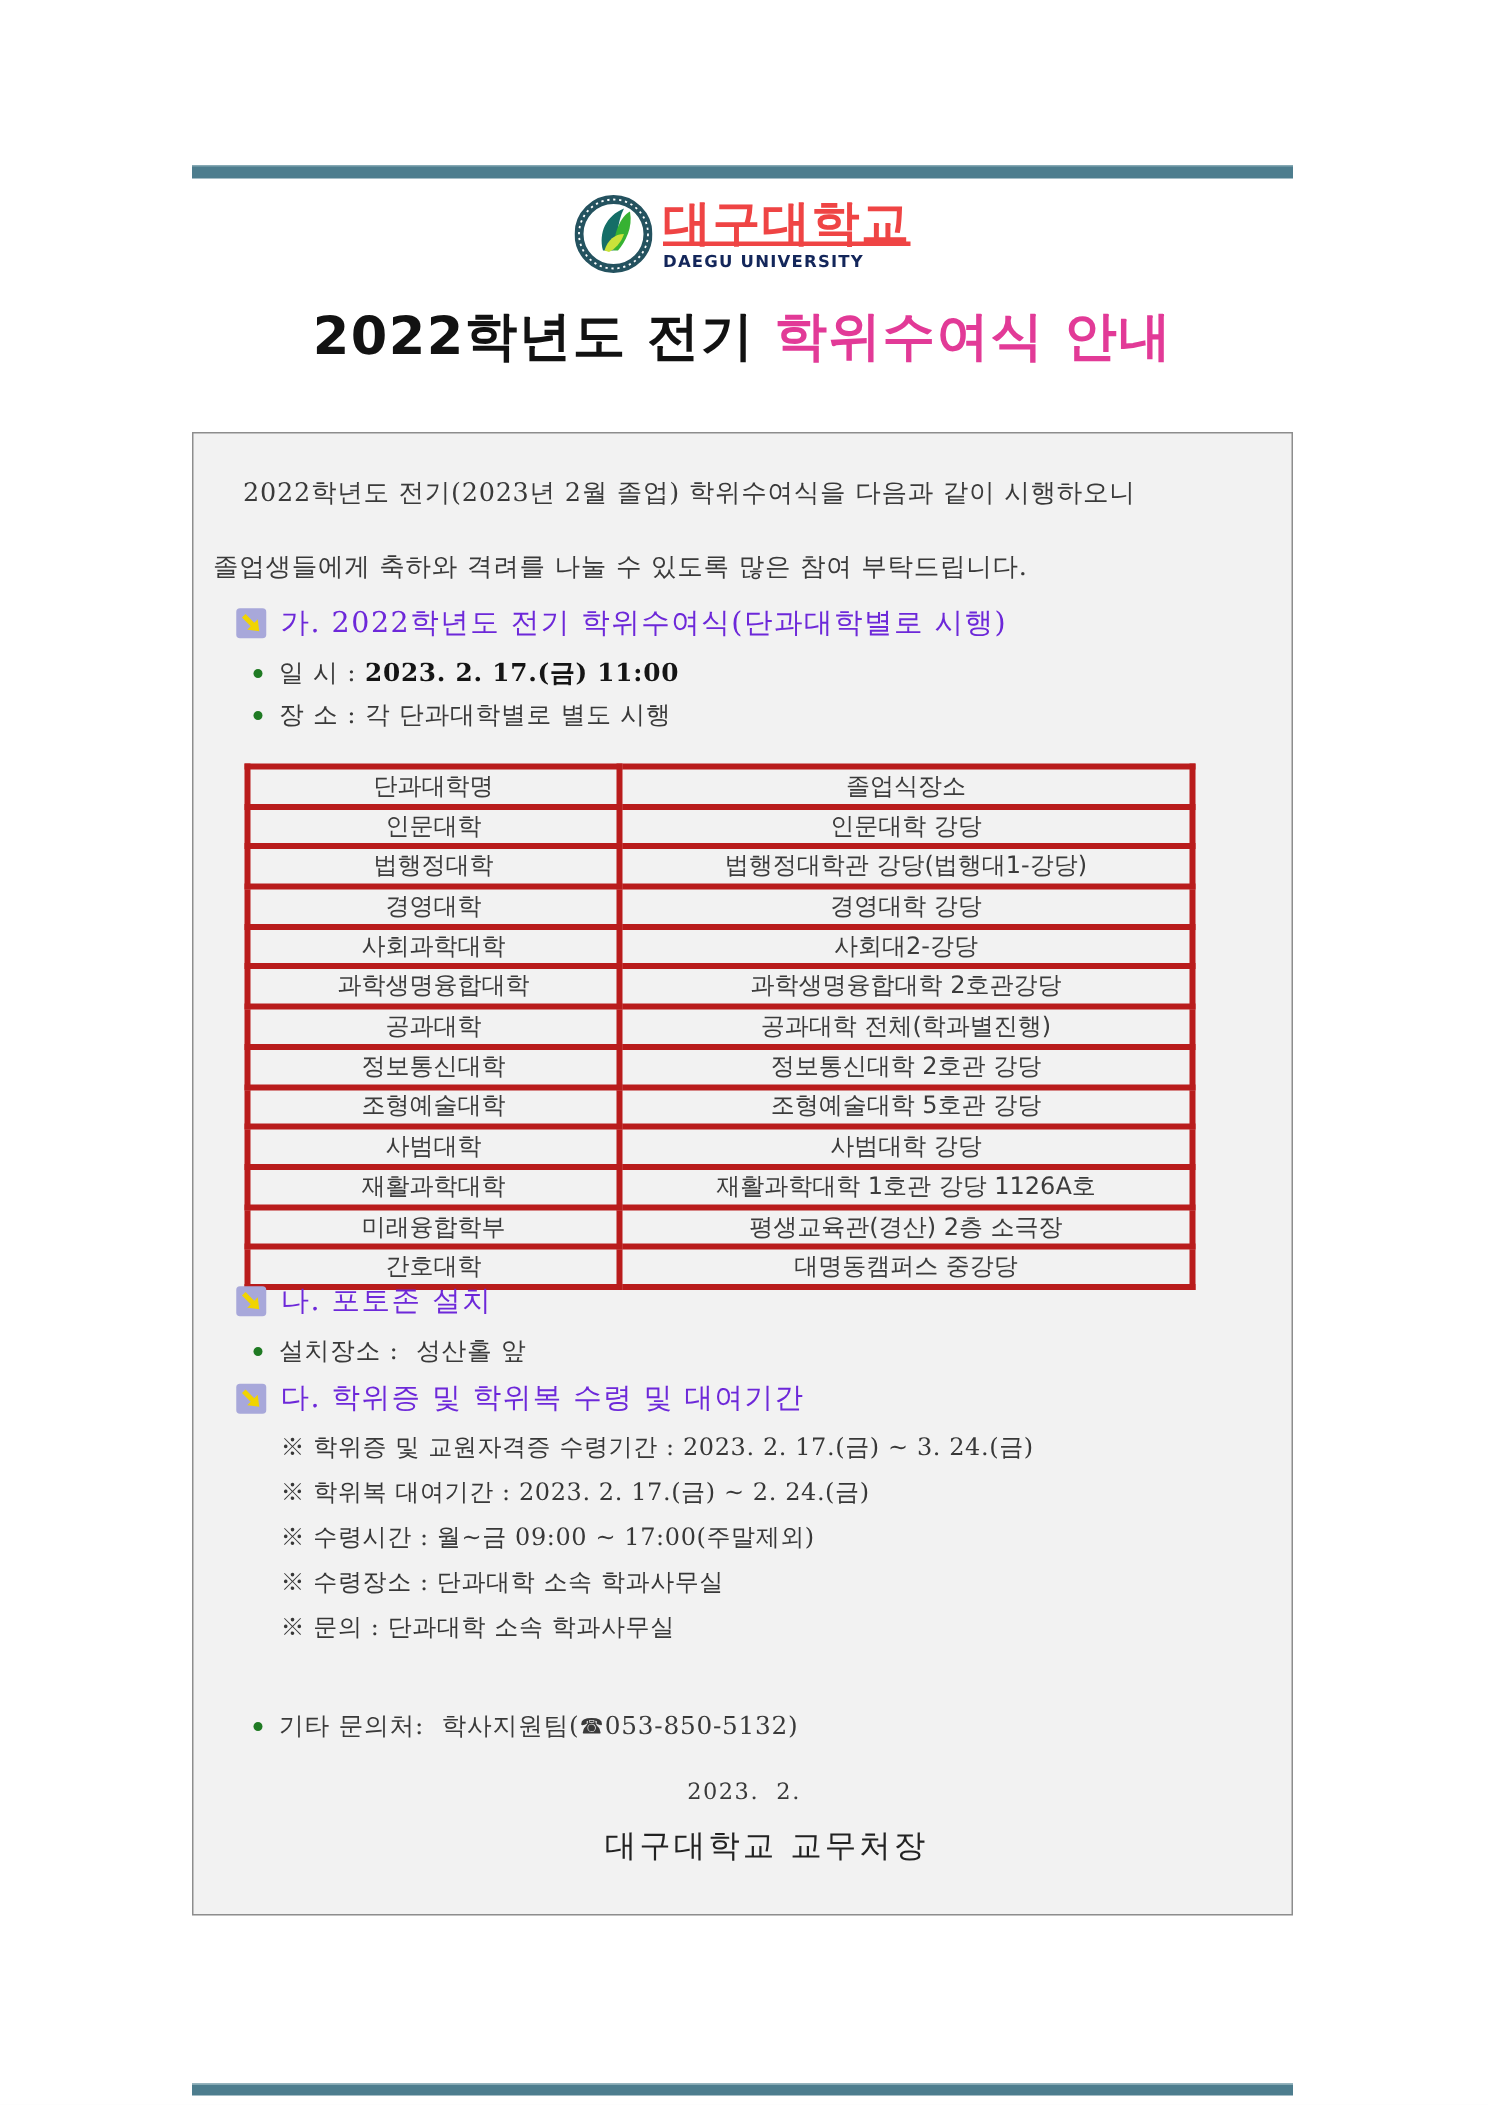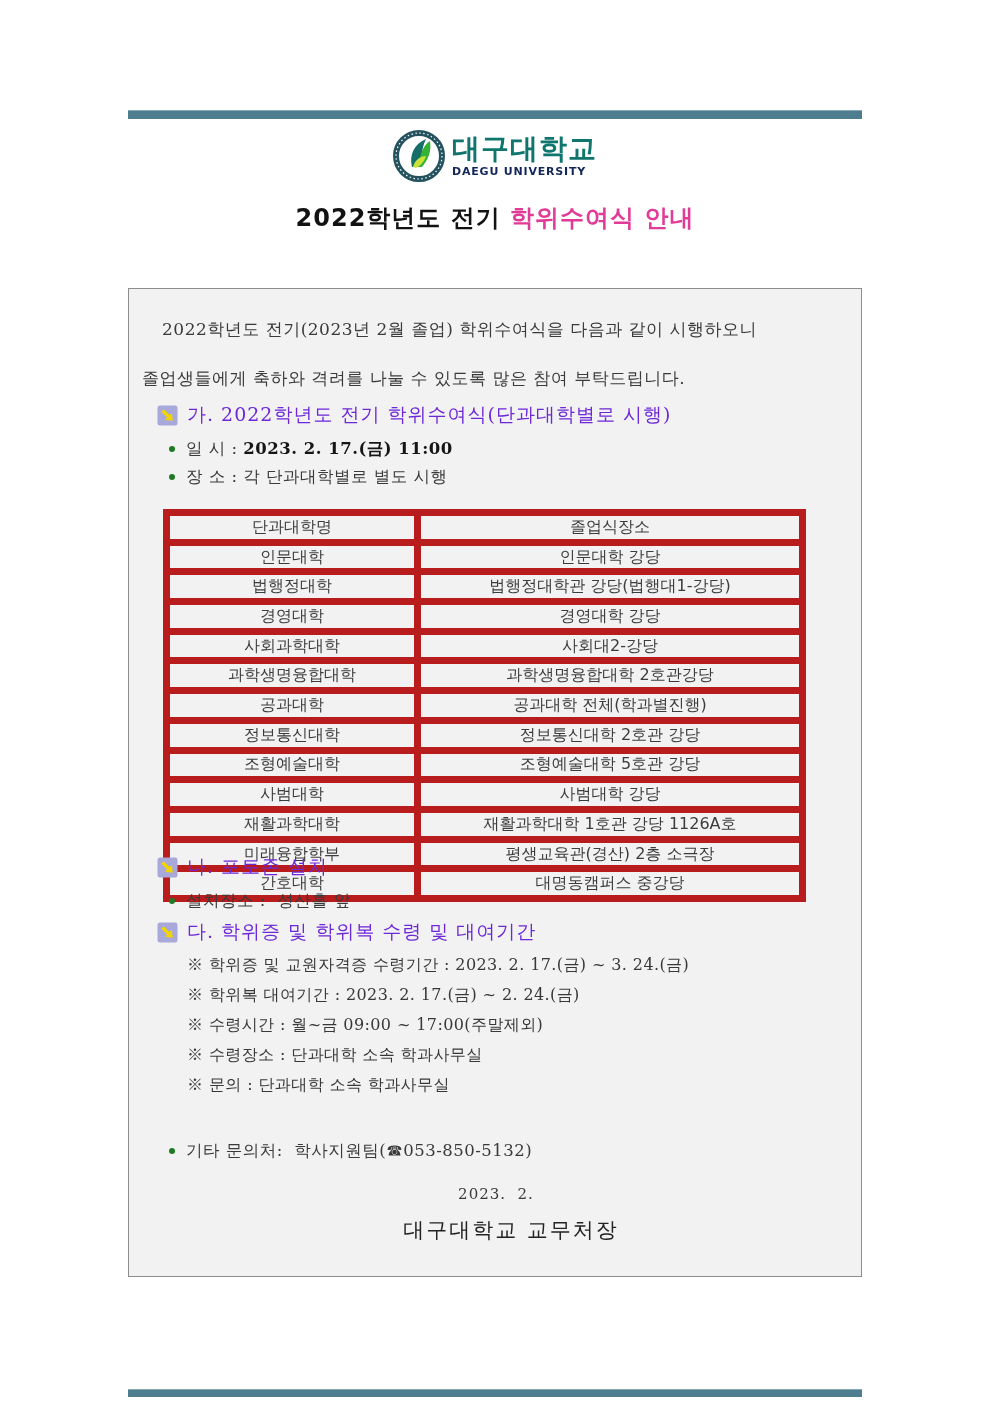--- a/index.html
+++ b/index.html
@@ -9,27 +9,27 @@
   .pre{white-space:pre-wrap;}
 
   
   .accent-bar{left:128px;width:734px;height:9px;background:#4d7d8e;border-top:1px solid #86a9b4;box-sizing:border-box;}
   .accent-top{top:110px;}
   .accent-bottom{top:1389px;height:8px;}
 
   
   .logo-block{left:128px;top:130px;width:734px;display:flex;justify-content:center;align-items:center;gap:7px;}
   .logo-text{display:flex;flex-direction:column;align-items:flex-start;}
-  .logo-kr{font-family:"DejaVu Sans","Liberation Sans",sans-serif;font-weight:bold;font-size:28px;line-height:1.1;color:#0f766e;letter-spacing:1px;}
+  .logo-kr{font-family:"DejaVu Sans","Liberation Sans",sans-serif;font-weight:bold;font-size:32px;line-height:1.1;color:#ef4444;letter-spacing:1px;text-decoration:underline;}
   .logo-en{font-family:"DejaVu Sans","Liberation Sans",sans-serif;font-weight:bold;font-size:11px;color:#13265a;letter-spacing:0.8px;margin-top:1px;}
 
   
   .doc-title{left:128px;top:203px;width:734px;text-align:center;
              font-family:"DejaVu Sans","Liberation Sans",sans-serif;font-weight:bold;
-             font-size:24px;letter-spacing:1px;color:#121212;line-height:1.3;}
+             font-size:35px;letter-spacing:1px;color:#121212;line-height:1.3;}
   .doc-title .pink{color:#e23a97;}
 
   
   .content-box{left:128px;top:288px;width:734px;height:989px;background:#f2f2f2;
                border:1px solid #8d8d8d;box-sizing:border-box;}
 
   .body-text{font-size:17px;color:#3a3a3a;letter-spacing:0.5px;line-height:1.4;}
 
   
   .section-heading{display:flex;align-items:center;gap:9px;font-size:19px;color:#6d28d9;letter-spacing:1px;}
@@ -37,21 +37,21 @@
 
   
   .bullet-row{display:flex;align-items:center;font-size:16.5px;color:#3a3a3a;letter-spacing:0.5px;}
   .dot{width:6px;height:6px;border-radius:50%;background:#1f7a23;margin-right:11px;flex:0 0 6px;}
   .bold-val{font-weight:bold;color:#151515;}
 
   
   table.ceremony{border-collapse:collapse;width:612px;
                  font-family:"DejaVu Sans","Liberation Sans",sans-serif;
                  font-size:16px;color:#3c3c3c;table-layout:fixed;}
-  table.ceremony td,table.ceremony th{border:7px solid #b91c1c;height:22.7px;text-align:center;
+  table.ceremony td,table.ceremony th{border:4px solid #b91c1c;height:22.7px;text-align:center;
                  vertical-align:middle;padding:0 3px;font-weight:normal;line-height:1.05;overflow:hidden;}
   .col-name{width:238px;}
   .col-place{width:372px;margin-left:11px;}
 
   .note-line{font-size:16px;color:#383838;letter-spacing:0.4px;}
 
   .footer-date{left:0;top:896px;width:734px;text-align:center;font-size:15px;color:#3a3a3a;letter-spacing:1px;}
   .footer-sign{left:15px;top:927px;width:734px;text-align:center;font-size:21px;color:#222;letter-spacing:2px;}
 </style>
 </head>

